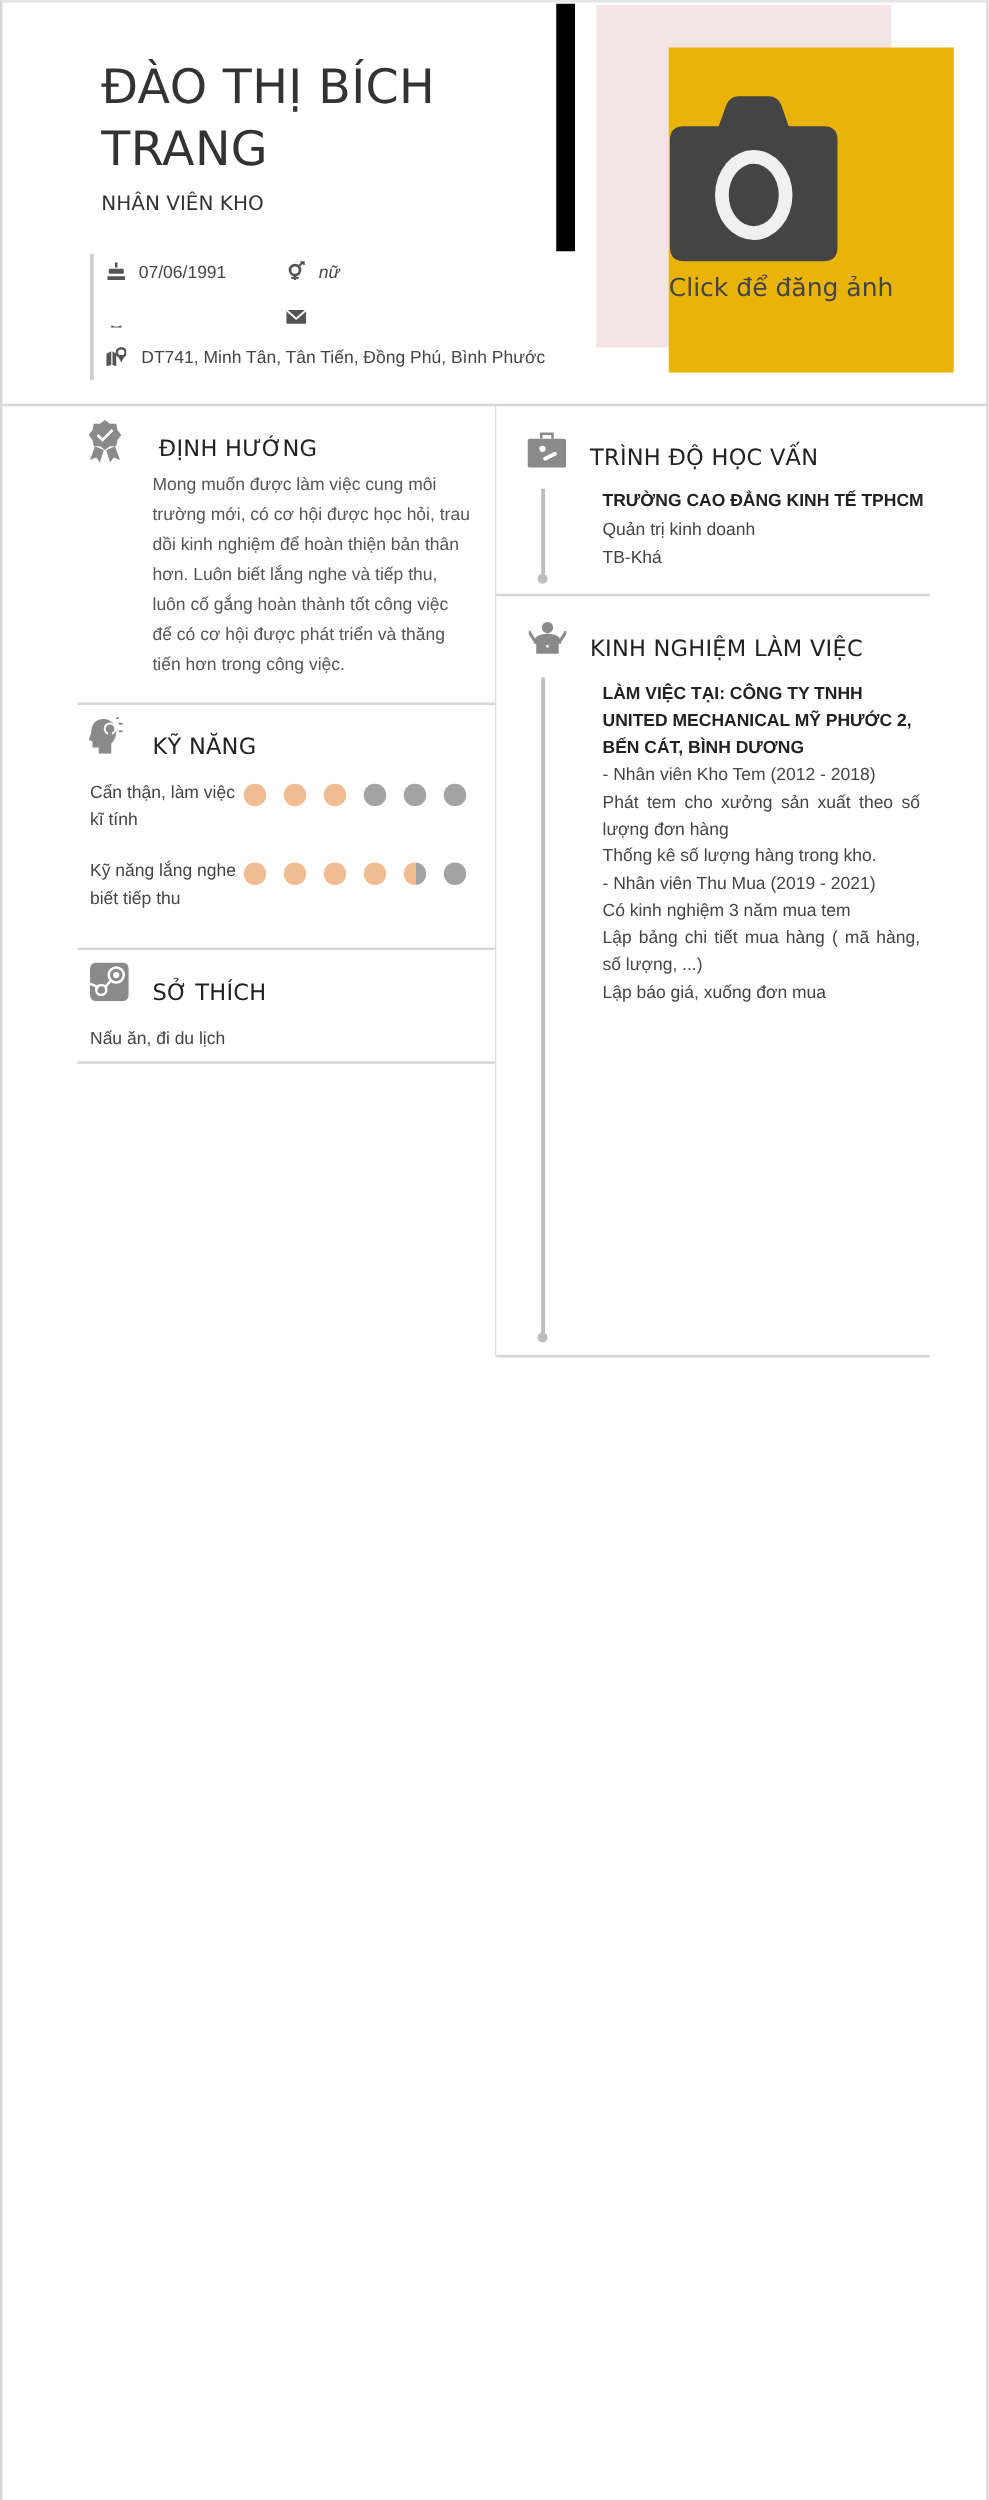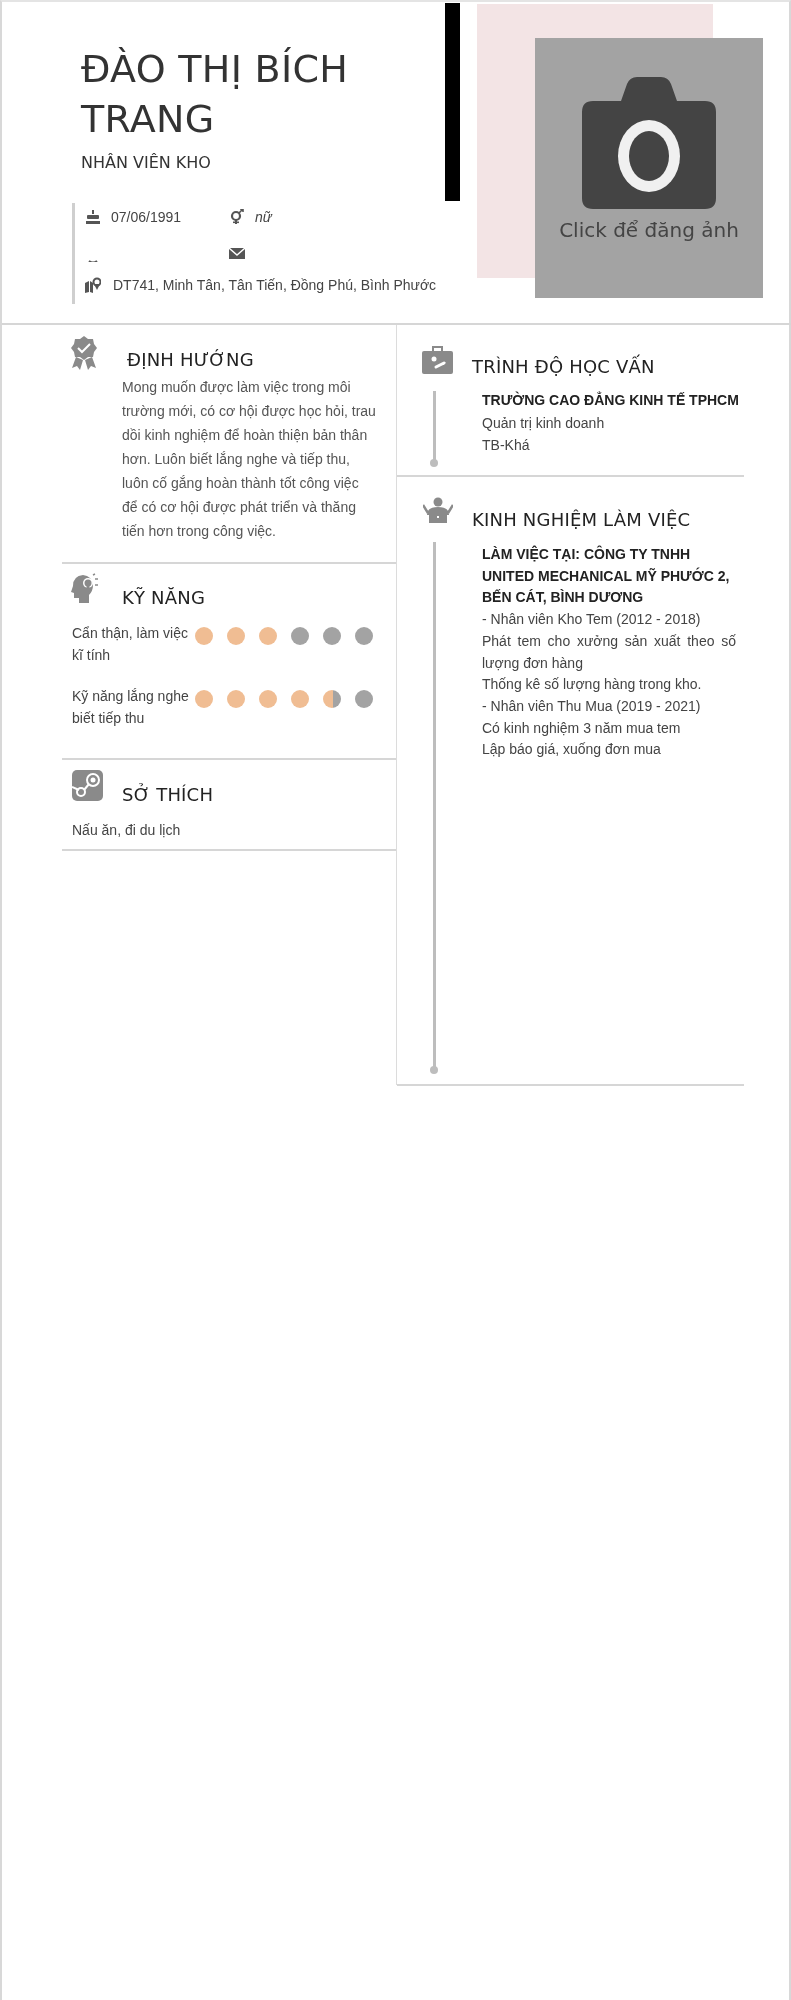--- a/index.html
+++ b/index.html
@@ -9,22 +9,22 @@
     .page { position: absolute; left: 0; top: 0; width: 791px; height: 2000px;
       border-left: 2px solid #d8d8d8; border-right: 2px solid #d8d8d8; border-top: 2px solid #e4e4e4; }
 
     
     .name { position: absolute; left: 79px; top: 42px; width: 330px; font-size: 41px; line-height: 50px;
       font-weight: normal; color: #333; letter-spacing: 0.3px; font-family: "DejaVu Sans", sans-serif; font-size: 38px; }
     .job-title { position: absolute; left: 79px; top: 151px; font-size: 17px; color: #333; font-family: "DejaVu Sans", sans-serif; font-size: 16px; }
 
     .black-bar { position: absolute; left: 443px; top: 1px; width: 15px; height: 198px; background: #000; }
     .pink-rect { position: absolute; left: 475px; top: 2px; width: 236px; height: 274px; background: #f3e4e5; }
-    .photo-box { position: absolute; left: 533px; top: 36px; width: 228px; height: 260px; background: #a3a3a3;
-      display: flex; flex-direction: column; align-items: center; cursor: pointer; }
+    .photo-box { position: absolute; left: 533px; top: 36px; width: 228px; height: 260px; background: #eab308;
+      display: flex; flex-direction: column; align-items: flex-start; cursor: pointer; }
     .photo-box svg { margin-top: 38px; }
     .photo-label { margin-top: 8px; font-family: "DejaVu Sans", sans-serif; font-size: 20px; color: #444; }
 
     .info-block { position: absolute; left: 70px; top: 201px; width: 390px; height: 101px; border-left: 3px solid #cfcfcf; }
     .info-row { position: absolute; display: flex; align-items: flex-start; font-size: 14px; color: #444; }
     .info-row .ico { width: 16px; height: 16px; display: inline-block; margin-right: 10px; }
     .clip-row { position: absolute; left: 0; top: 40px; width: 390px; height: 19px; overflow: hidden; }
 
     .hline { position: absolute; height: 2px; background: #d6d6d6; }
     .vline { position: absolute; width: 1px; background: #dcdcdc; }
@@ -115,21 +115,21 @@
   <div class="hline" style="left:0; top:321px; width:789px;"></div>
   <div class="vline" style="left:394px; top:323px; height:760px;"></div>
 
   <svg class="sec-icon" style="left:68px; top:333px;" width="28" height="36" viewBox="0 0 28 36">
     <path d="M14 1 L18 4 L23 4 L24 9 L27 13 L24 17 L23 22 L18 22 L14 25 L10 22 L5 22 L4 17 L1 13 L4 9 L5 4 L10 4 Z" fill="#8a8a8a"></path>
     <path d="M8 13 L12 17 L20 9" stroke="#fff" stroke-width="2" fill="none"></path>
     <path d="M6 22 L2 33 L7 31 L10 35 L13 25 Z M22 22 L26 33 L21 31 L18 35 L15 25 Z" fill="#8a8a8a"></path>
   </svg>
   <div class="sec-title" style="left:125px; top:347px;">ĐỊNH HƯỚNG</div>
   <div class="para" style="left:120px; top:373px;">
-    <div>Mong muốn được làm việc trong môi</div>
+    <div>Mong muốn được làm việc cung môi</div>
     <div>trường mới, có cơ hội được học hỏi, trau</div>
     <div>dồi kinh nghiệm để hoàn thiện bản thân</div>
     <div>hơn. Luôn biết lắng nghe và tiếp thu,</div>
     <div>luôn cố gắng hoàn thành tốt công việc</div>
     <div>để có cơ hội được phát triển và thăng</div>
     <div>tiến hơn trong công việc.</div>
   </div>
 
   <div class="hline" style="left:60px; top:560px; width:334px;"></div>
 
@@ -202,17 +202,18 @@
   <div class="timeline" style="left:431px; top:540px; height:528px;"></div>
   <div class="tl-dot" style="left:428px; top:1064px;"></div>
 
   <div class="exp-text">
     <div class="company left">LÀM VIỆC TẠI: CÔNG TY TNHH UNITED MECHANICAL MỸ PHƯỚC 2, BẾN CÁT, BÌNH DƯƠNG</div>
     <div class="left">- Nhân viên Kho Tem (2012 - 2018)</div>
     <div>Phát tem cho xưởng sản xuất theo số lượng đơn hàng</div>
     <div class="left">Thống kê số lượng hàng trong kho.</div>
     <div class="left">- Nhân viên Thu Mua (2019 - 2021)</div>
     <div class="left">Có kinh nghiệm 3 năm mua tem</div>
+    <div>Lập bảng chi tiết mua hàng ( mã hàng, số lượng, ...)</div>
     <div class="left">Lập báo giá, xuống đơn mua</div>
   </div>
 
   <div class="hline" style="left:395px; top:1082px; width:347px;"></div>
 </div>
 
 </body></html>

